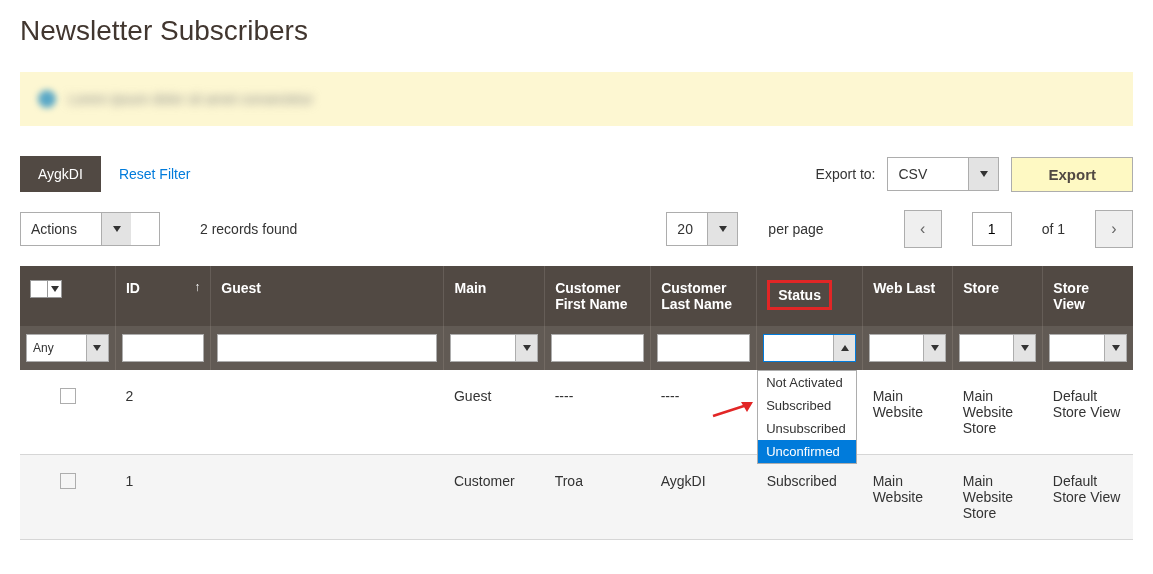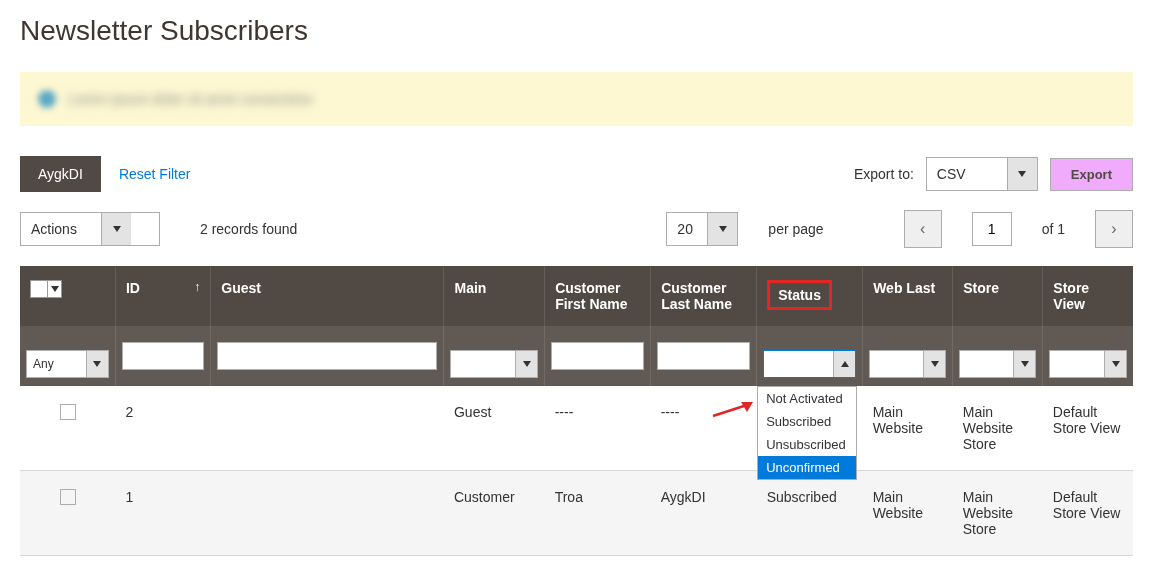--- a/index.html
+++ b/index.html
@@ -21,42 +21,42 @@
 .msg-text { filter: blur(5px); color: #888; font-size: 14px; }
 .toolbar1 { display: flex; justify-content: space-between; align-items: center; margin-bottom: 18px; }
 .toolbar1-left { display: flex; align-items: center; gap: 18px; }
 .btn-dark { background: #514943; color: #fff; border: none; padding: 10px 18px; font-size: 14px; cursor: pointer; }
 .link-blue { color: #007bdb; font-size: 14px; text-decoration: none; cursor: pointer; }
 .toolbar1-right { display: flex; align-items: center; gap: 12px; }
 .export-label { color: #333; }
 .select-wrap { display: inline-flex; align-items: center; border: 1px solid #adadad; background: #fff; height: 34px; }
 .select-wrap .sel-text { padding: 0 10px; min-width: 80px; }
 .select-wrap .sel-arrow { background: #e3e3e3; width: 30px; height: 100%; display: flex; align-items: center; justify-content: center; border-left: 1px solid #adadad; }
-.btn-grey { background: #f0abfc; color: #514943; border: 1px solid #adadad; padding: 8px 20px; font-size: 13px; cursor: pointer; font-weight: bold; }
+.btn-grey { background: #fef9c3; color: #514943; border: 1px solid #adadad; padding: 8px 36px; font-size: 15px; cursor: pointer; font-weight: bold; }
 .toolbar2 { display: flex; justify-content: space-between; align-items: center; margin-bottom: 18px; }
 .toolbar2-left { display: flex; align-items: center; gap: 40px; }
 .records-found { color: #333; }
 .toolbar2-right { display: flex; align-items: center; gap: 30px; }
 .input-box { border: 1px solid #adadad; height: 34px; padding: 0 8px; font-size: 14px; text-align: center; }
 .input-box.w40 { width: 40px; }
 .per-page { color: #333; }
 .pagebtn { width: 38px; height: 38px; border: 1px solid #adadad; background: #efefef; display: flex; align-items: center; justify-content: center; cursor: pointer; }
 .of-pages { color: #333; }
 table { width: 100%; border-collapse: collapse; }
 thead th { background: #514943; color: #fff; text-align: left; padding: 14px 10px; font-weight: 600; font-size: 14px; border-right: 1px solid #655d57; vertical-align: top; }
 thead th:last-child { border-right: none; }
 .th-checkbox { width: 70px; }
 .checkbox-head { display: inline-flex; align-items: center; background: #fff; border: 1px solid #999; }
 .checkbox-head .cb { width: 16px; height: 16px; }
 .checkbox-head .cb-arrow { width: 14px; height: 16px; display: flex; align-items: center; justify-content: center; border-left: 1px solid #999; }
 .sort-arrow { float: right; font-size: 12px; }
 tr.filter-row td { background: #615a54; padding: 8px 6px; border-right: 1px solid #726a63; }
 tr.filter-row td:last-child { border-right: none; }
 .filter-input { width: 100%; height: 28px; border: 1px solid #adadad; background: #fff; padding: 0 4px; }
-.filter-select { display: flex; align-items: center; border: 1px solid #adadad; background: #fff; height: 28px; margin-top: 16px; }
+.filter-select { display: flex; align-items: center; border: 1px solid #adadad; background: #fff; height: 28px; }
 .filter-select .fs-text { flex: 1; padding: 0 6px; font-size: 12px; }
 .filter-select .fs-arrow { width: 22px; height: 100%; background: #e3e3e3; display: flex; align-items: center; justify-content: center; border-left: 1px solid #adadad; }
 .filter-select.open { border: 1px solid #007bdb; }
 .filter-select.open .fs-arrow { background: #e3e3e3; }
 tbody tr.data-row td { padding: 18px 10px; border-bottom: 1px solid #d6d6d6; font-size: 14px; color: #333; vertical-align: top; }
 tbody tr.data-row:nth-child(odd) td { background: #fff; }
 tbody tr.data-row:nth-child(even) td { background: #f5f5f5; }
 .row-checkbox { width: 16px; height: 16px; border: 1px solid #adadad; display: inline-block; }
 .blur-cell { filter: blur(4px); background: #ddd; border-radius: 2px; }
 .blur-cell.w180 { width: 180px; height: 16px; }

